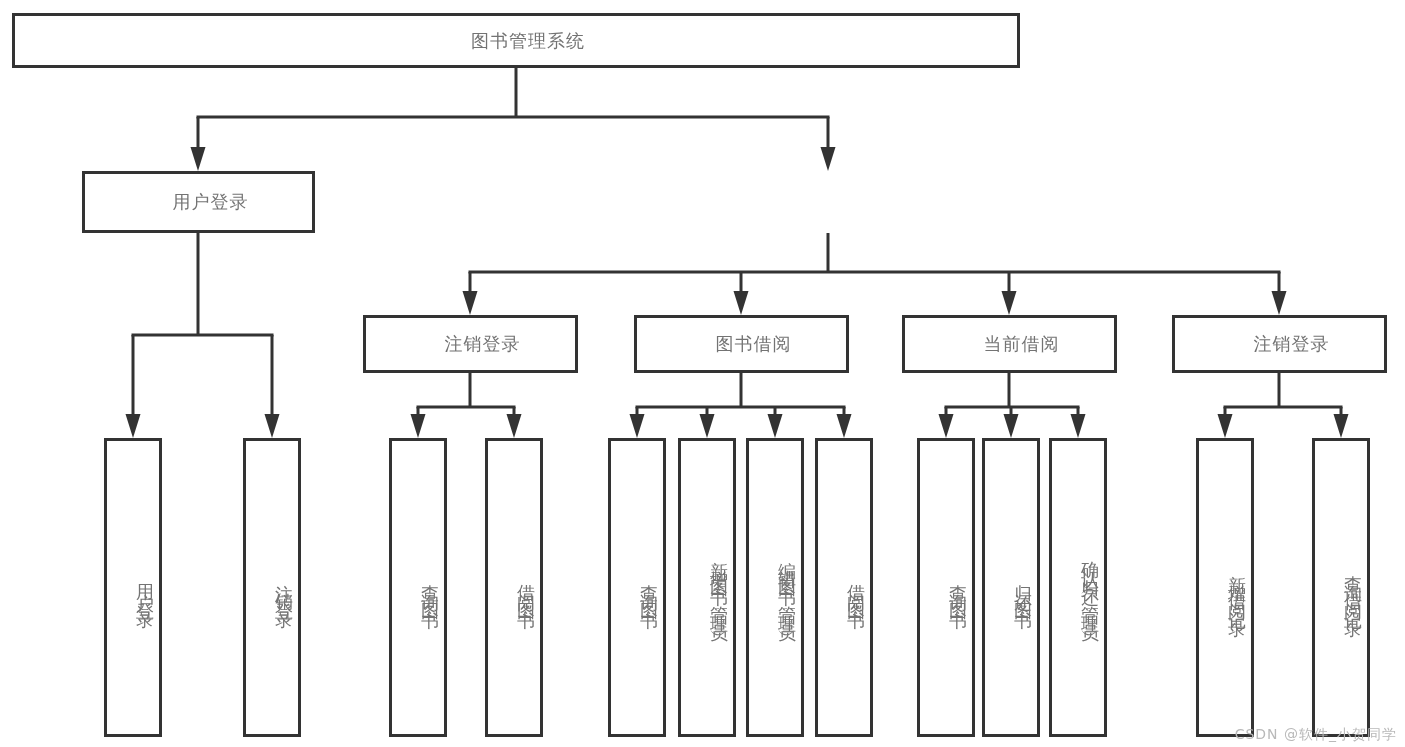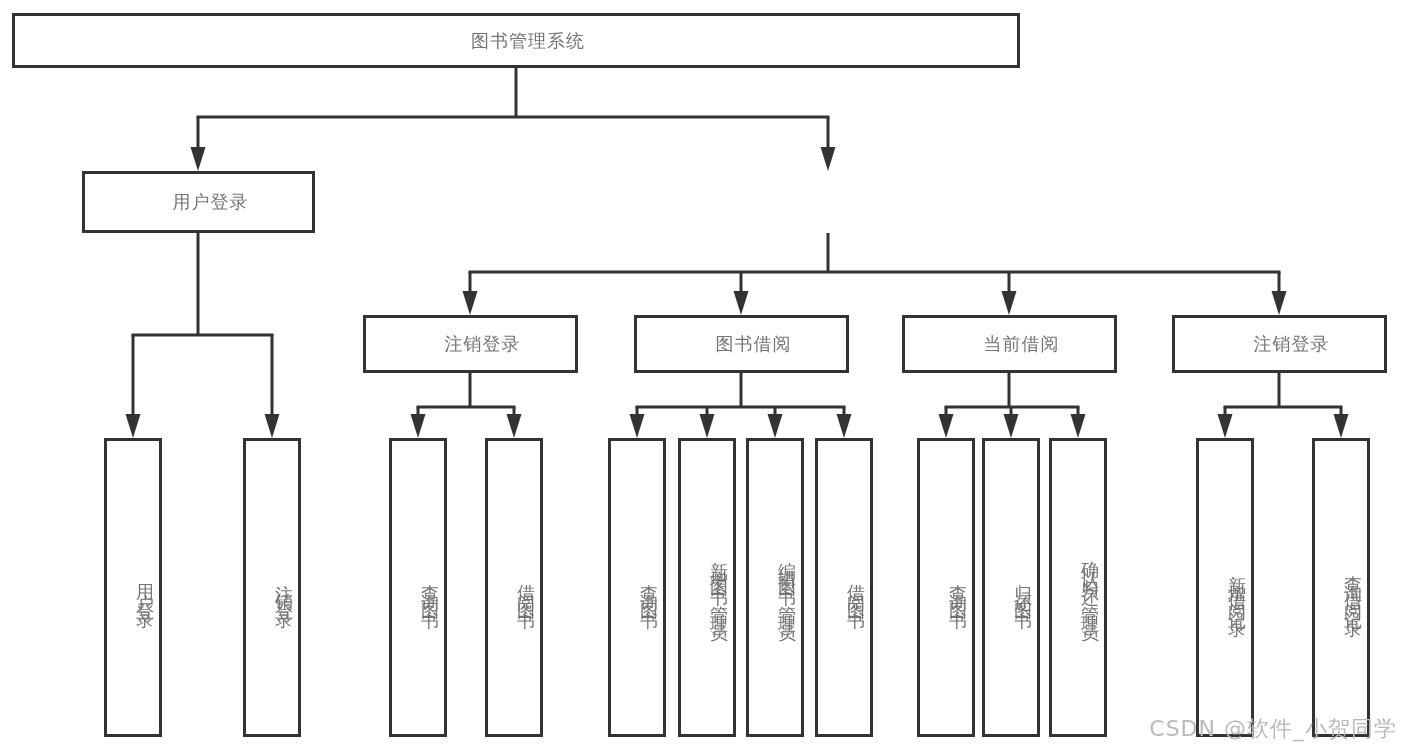--- a/index.html
+++ b/index.html
@@ -46,21 +46,21 @@
     text-orientation: mixed;
     font-size: 18px;
     line-height: 1;
     letter-spacing: 9px;
     white-space: nowrap;
   }
   .watermark {
     position: absolute;
     right: 8px;
     bottom: 3px;
-    font-size: 22px;
+    font-size: 14px;
     color: #b9b9b9;
     z-index: 3;
     letter-spacing: 1px;
   }
 </style>
 </head>
 <body>
 
 <div id="stage">
 

